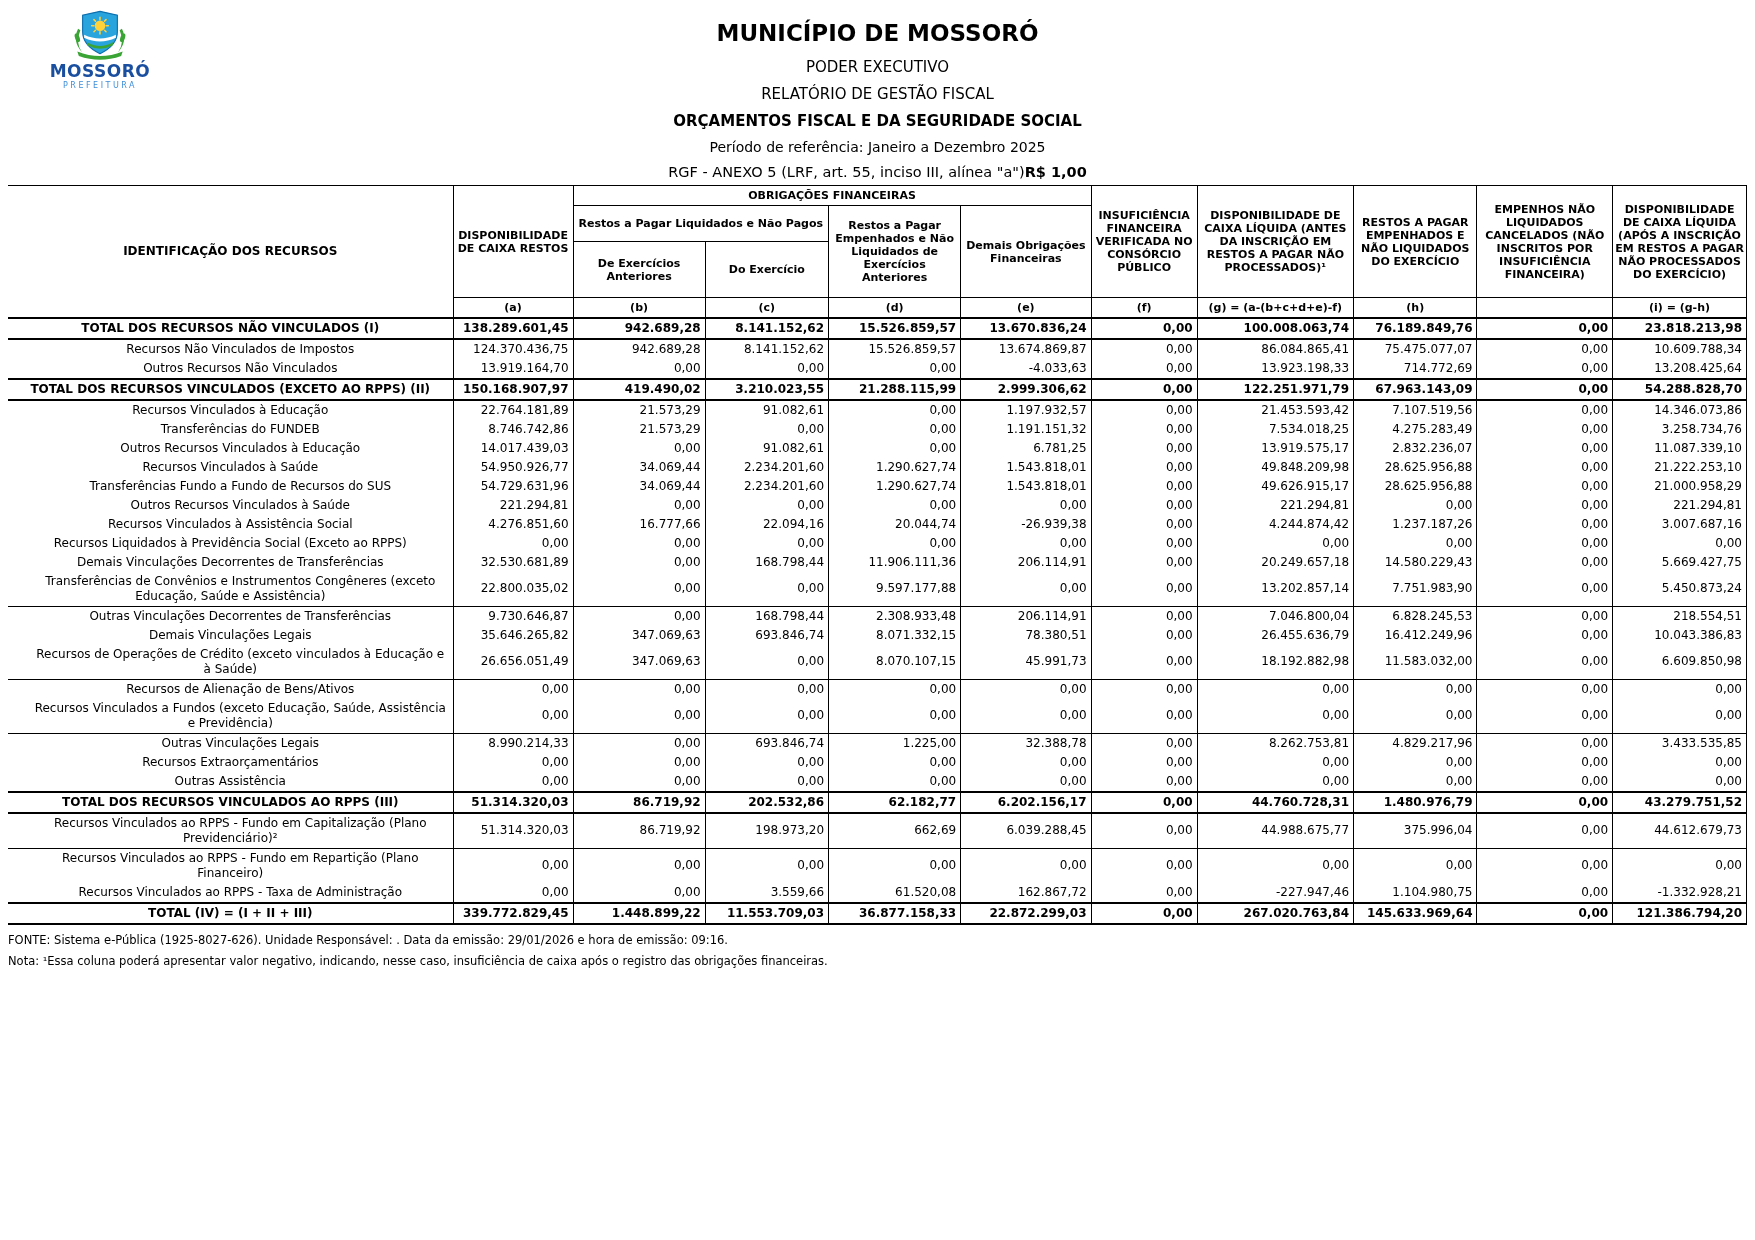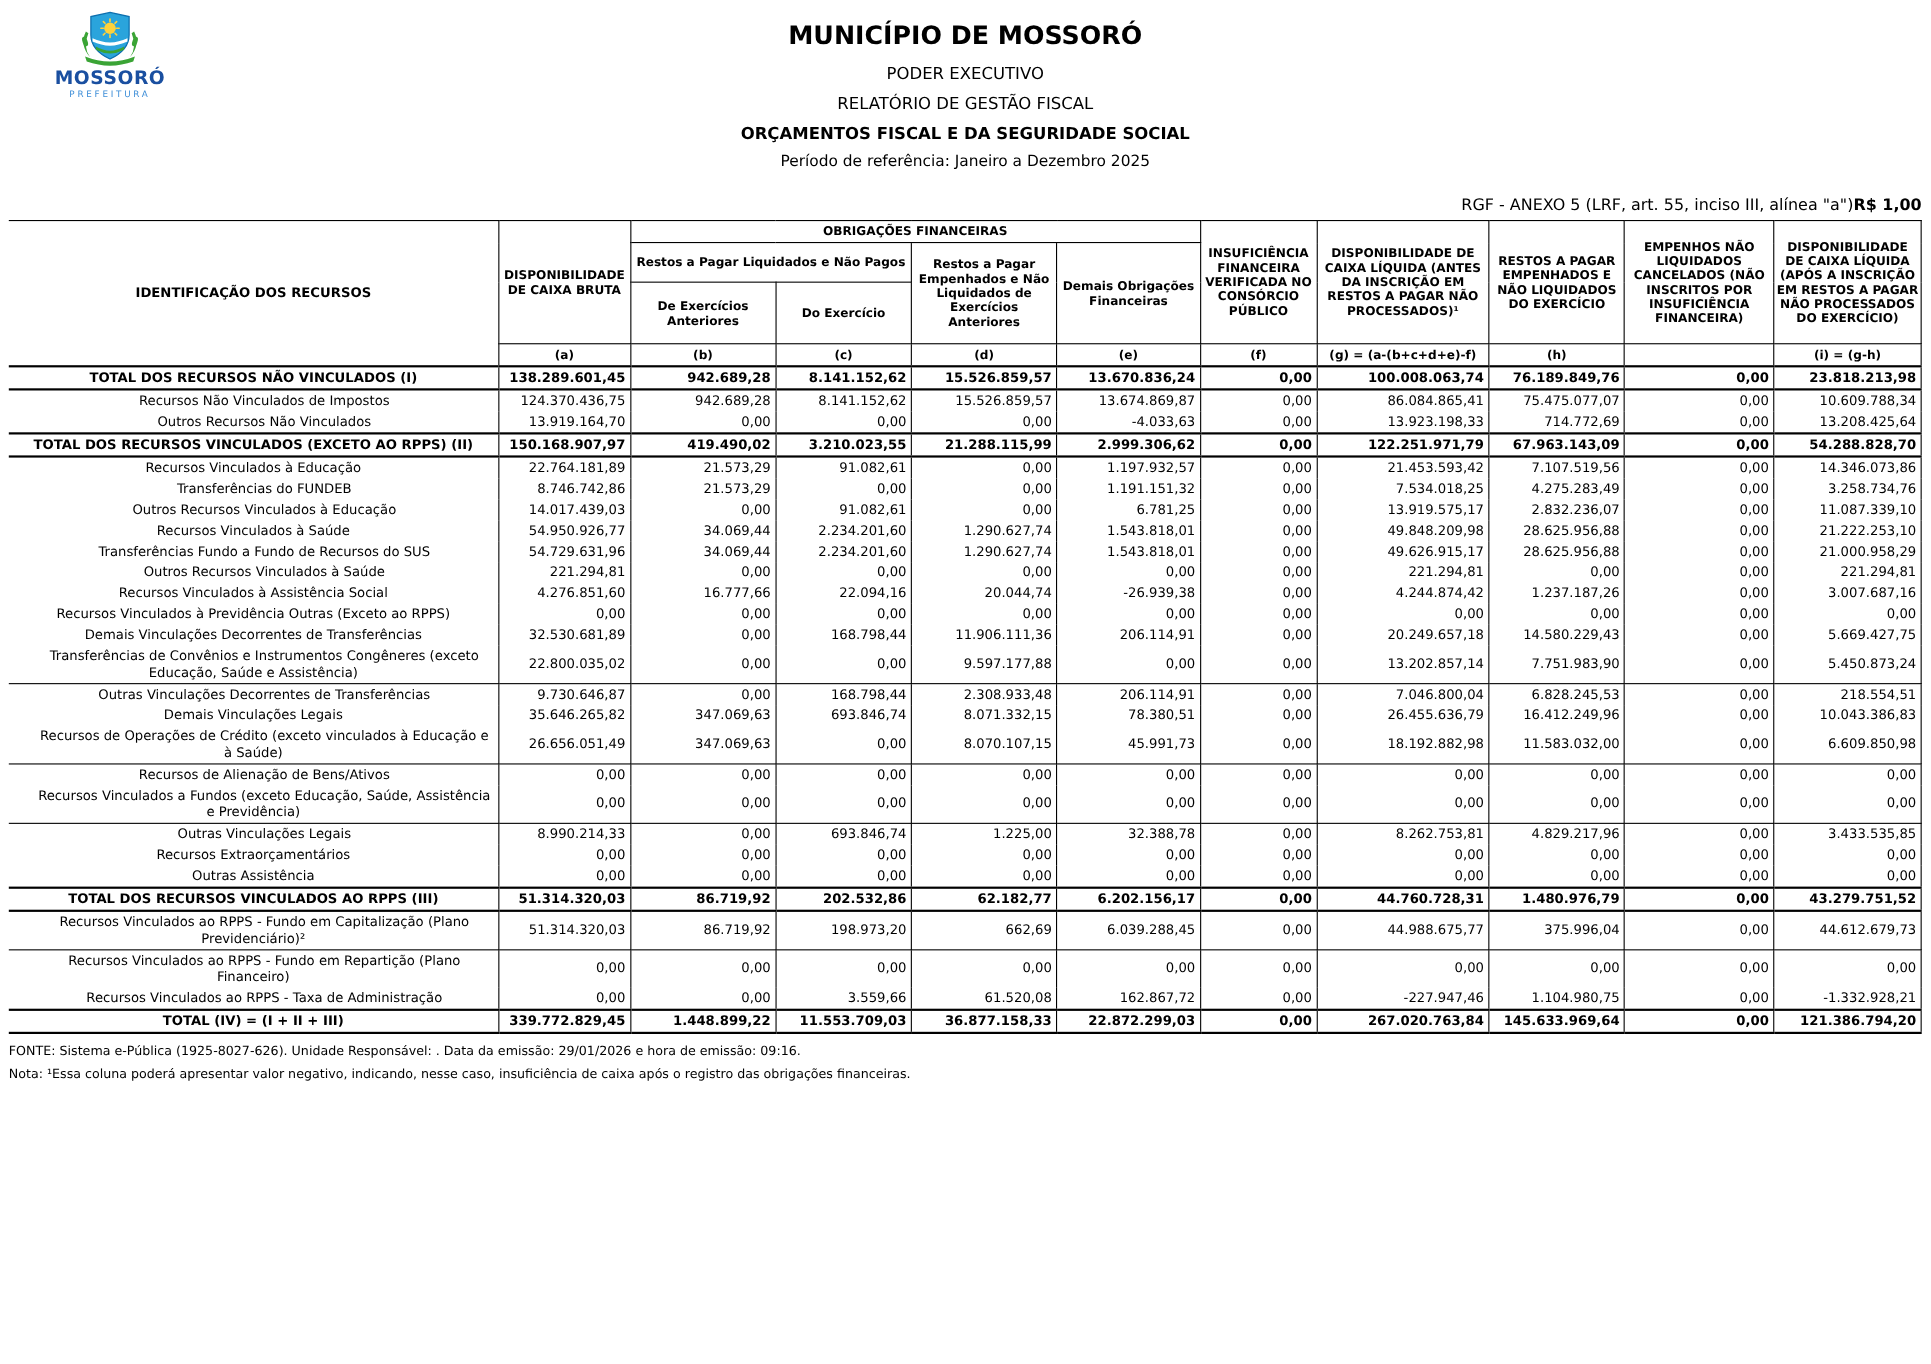--- a/index.html
+++ b/index.html
@@ -18,22 +18,22 @@
   .logo-sub  { font-size:8px; color:#3f8fd8; letter-spacing:2.5px; }
 
   
   .titles { text-align:center; padding-top:12px; }
   .title-main   { font-size:23px; font-weight:bold; margin-bottom:12px; }
   .title-line   { font-size:15px; margin-bottom:9px; }
   .title-line.b { font-weight:bold; }
   .title-period { font-size:14px; margin-bottom:2px; }
 
   
-  .meta-row { display:flex; justify-content:flex-end; align-items:flex-end;
-              margin-top:24px; margin-bottom:5px; font-size:14.5px; }
+  .meta-row { display:flex; justify-content:center; align-items:flex-end;
+              margin-top:9px; margin-bottom:5px; font-size:14.5px; }
   .meta-currency { font-weight:bold; }
 
   
   table { width:100%; border-collapse:collapse; table-layout:fixed; }
   th,td { border-left:1px solid #000; border-right:1px solid #000; vertical-align:middle; }
 
   thead th { border:1px solid #000; font-weight:bold; text-align:center;
              font-size:11px; line-height:13px; padding:1px 2px; }
   thead th.h-ident { border-left:none; font-size:12px; }
   tr.hrow1 { height:20px; }
@@ -118,21 +118,21 @@
       <col class="w-e">
         <col class="w-f">
         <col class="w-g">
         <col class="w-h">
         <col class="w-x">
         <col class="w-i">
     </colgroup>
     <thead>
       <tr class="hrow1">
         <th rowspan="4" class="h-ident">IDENTIFICAÇÃO DOS RECURSOS</th>
-        <th rowspan="3">DISPONIBILIDADE DE CAIXA BRUTA</th>
+        <th rowspan="3">DISPONIBILIDADE DE CAIXA RESTOS</th>
         <th colspan="4">OBRIGAÇÕES FINANCEIRAS</th>
         <th rowspan="3">INSUFICIÊNCIA FINANCEIRA VERIFICADA NO CONSÓRCIO PÚBLICO</th>
         <th rowspan="3">DISPONIBILIDADE DE CAIXA LÍQUIDA (ANTES DA INSCRIÇÃO EM RESTOS A PAGAR NÃO PROCESSADOS)¹</th>
         <th rowspan="3">RESTOS A PAGAR EMPENHADOS E NÃO LIQUIDADOS DO EXERCÍCIO</th>
         <th rowspan="3">EMPENHOS NÃO LIQUIDADOS CANCELADOS (NÃO INSCRITOS POR INSUFICIÊNCIA FINANCEIRA)</th>
         <th rowspan="3">DISPONIBILIDADE DE CAIXA LÍQUIDA (APÓS A INSCRIÇÃO EM RESTOS A PAGAR NÃO PROCESSADOS DO EXERCÍCIO)</th>
       </tr>
       <tr class="hrow2">
         <th colspan="2">Restos a Pagar Liquidados e Não Pagos</th>
         <th rowspan="2">Restos a Pagar Empenhados e Não Liquidados de Exercícios Anteriores</th>
@@ -293,21 +293,21 @@
     <td class="c-num">22.094,16</td>
     <td class="c-num">20.044,74</td>
     <td class="c-num">-26.939,38</td>
     <td class="c-num">0,00</td>
     <td class="c-num">4.244.874,42</td>
     <td class="c-num">1.237.187,26</td>
     <td class="c-num">0,00</td>
     <td class="c-num">3.007.687,16</td>
   </tr>
         <tr class="row-item">
-    <td class="c-label">Recursos Vinculados à Previdência Outras (Exceto ao RPPS)</td>
+    <td class="c-label">Recursos Liquidados à Previdência Social (Exceto ao RPPS)</td>
     <td class="c-num">0,00</td>
     <td class="c-num">0,00</td>
     <td class="c-num">0,00</td>
     <td class="c-num">0,00</td>
     <td class="c-num">0,00</td>
     <td class="c-num">0,00</td>
     <td class="c-num">0,00</td>
     <td class="c-num">0,00</td>
     <td class="c-num">0,00</td>
     <td class="c-num">0,00</td>

